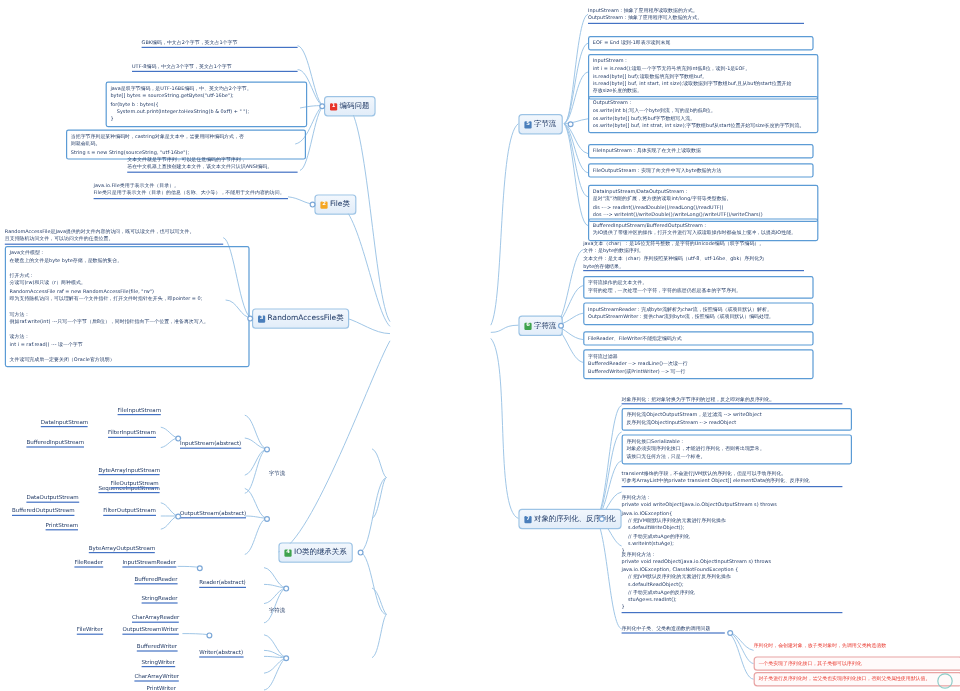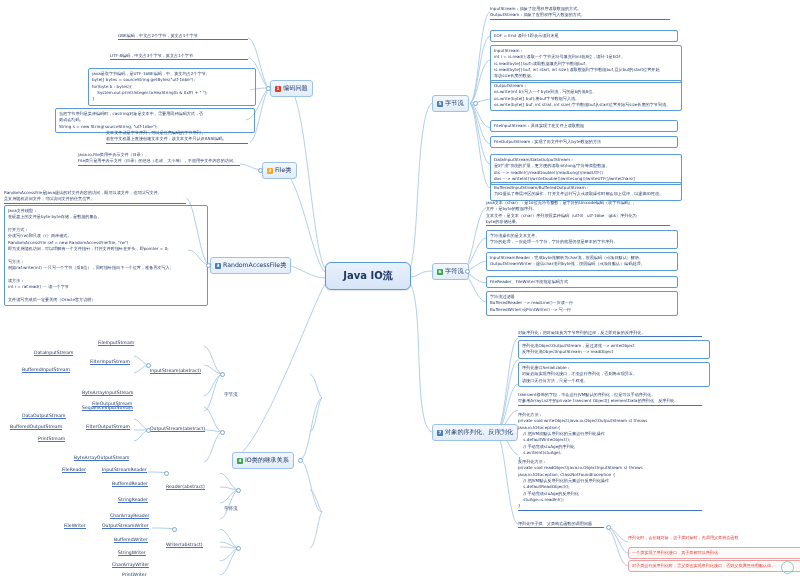--- a/index.html
+++ b/index.html
@@ -136,23 +136,20 @@
 
       <path d="M238 548 C 230 544, 228 530, 220 529"></path>
       <path d="M238 548 C 230 546, 228 542, 220 542"></path>
       <path d="M238 548 C 230 548, 228 547, 220 547"></path>
       <path d="M238 548 C 230 552, 228 560, 220 561"></path>
       <path d="M238 548 C 230 556, 228 574, 220 575"></path>
       <path d="M175 529 C 166 528, 160 528, 152 528"></path>
     </g>
   </svg>
 
-  <div class="central">
-    <span>Java IO流</span>
-  </div>
 
   <div class="branch" style="left:270px;top:80px;">
     <span class="sq" style="background:#e8342a">1</span>
     <span>编码问题</span>
   </div>
 
   <div class="branch" style="left:262px;top:162px;">
     <span class="sq" style="background:#f5a623">2</span>
     <span>File类</span>
   </div>

